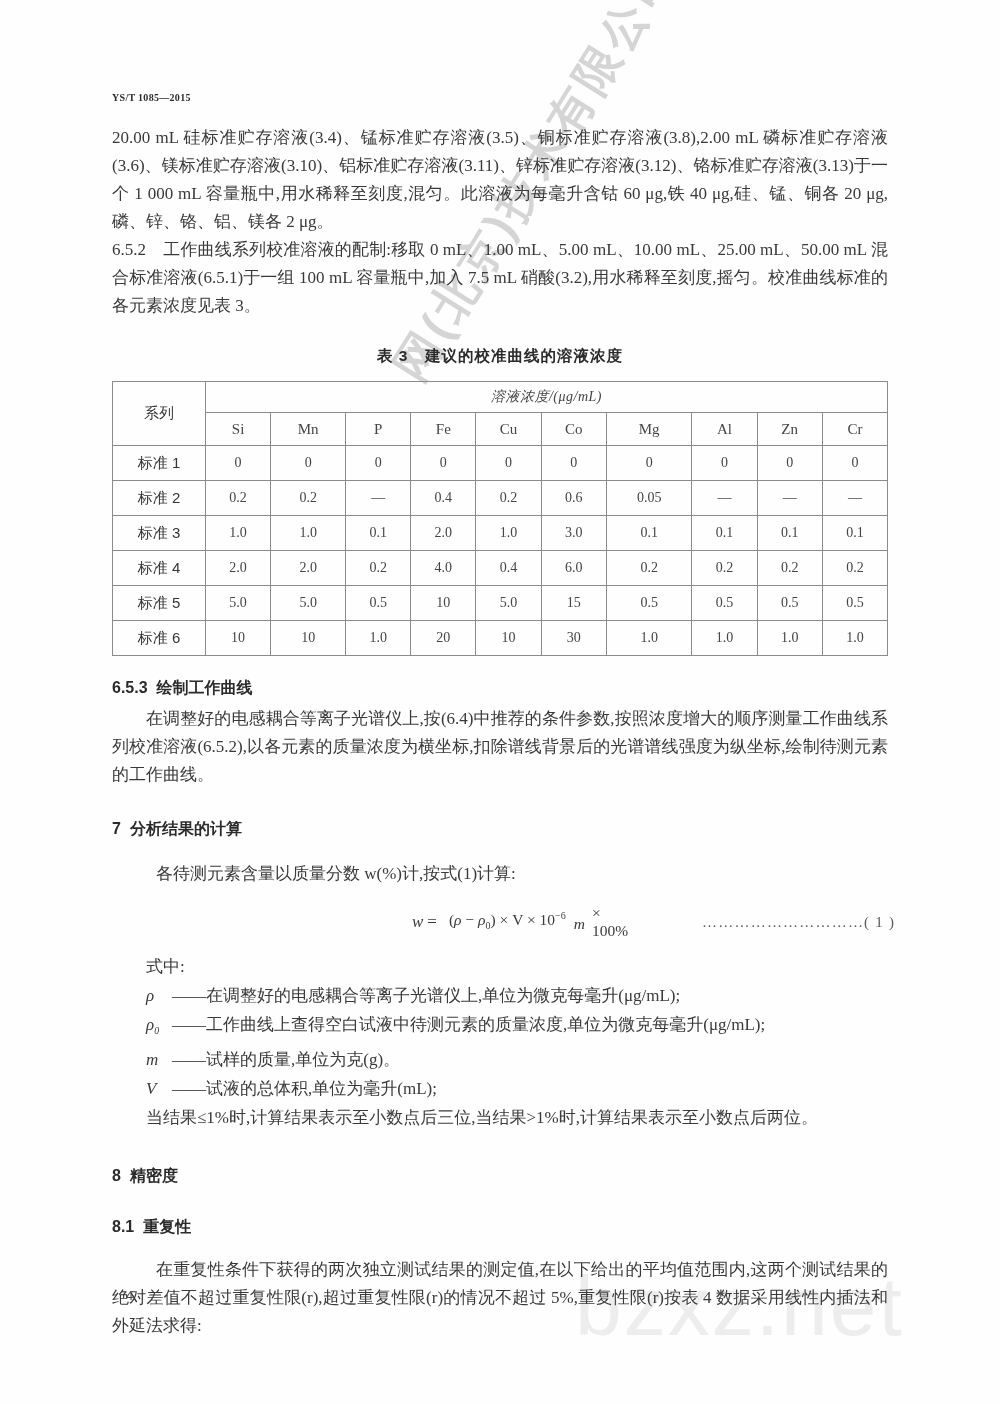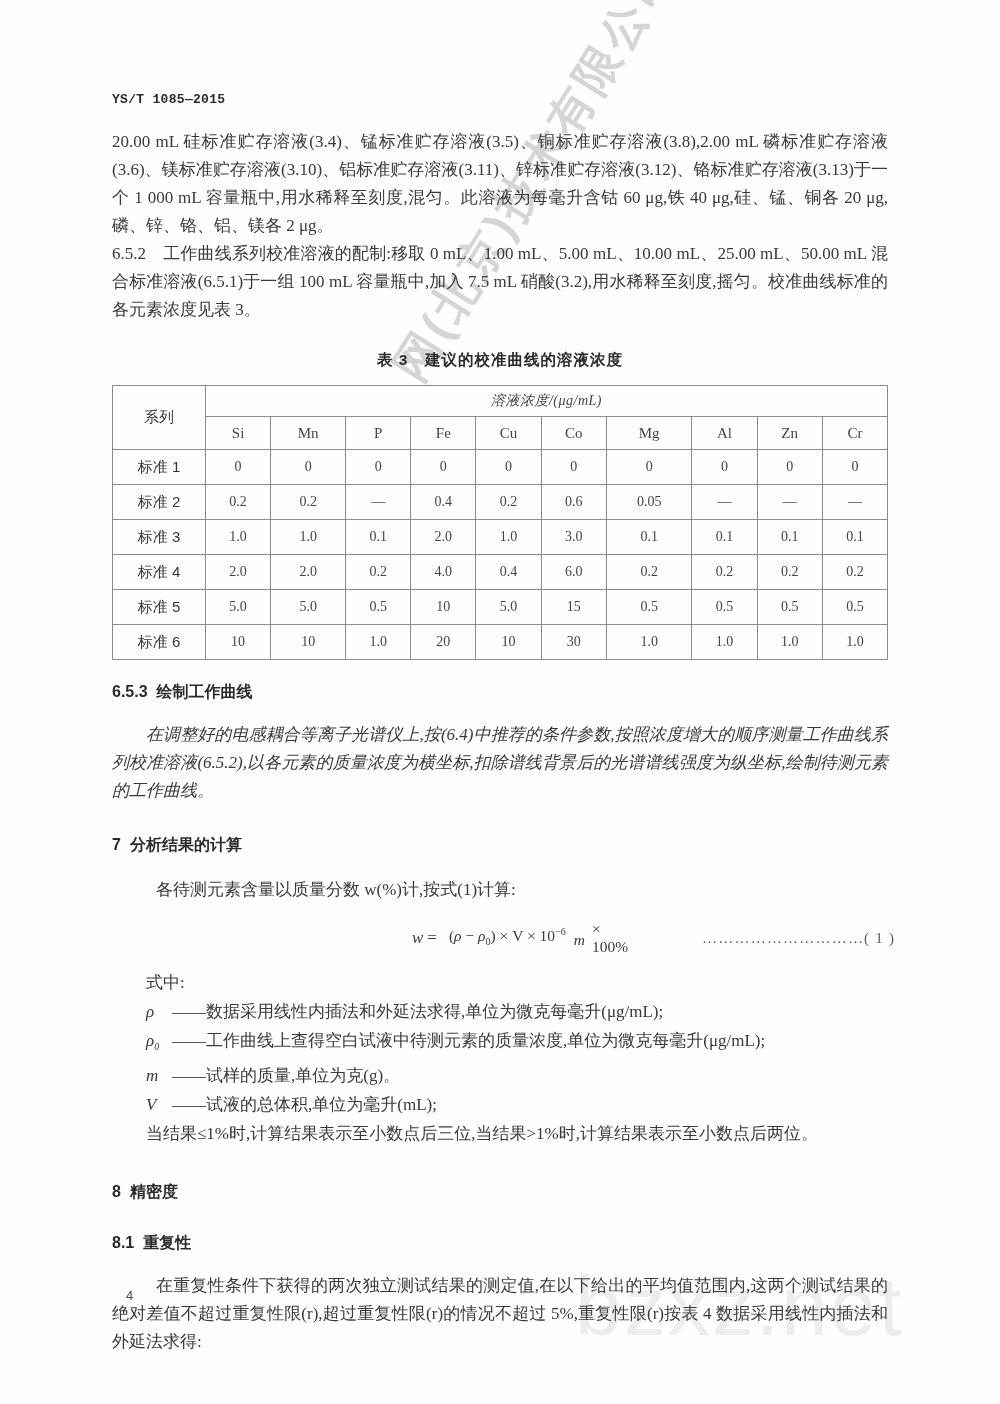--- a/index.html
+++ b/index.html
@@ -50,22 +50,22 @@
   
   .content {
     position: absolute;
     left: 112px;
     top: 0;
     width: 776px;
   }
 
   .header-code {
     margin-top: 92px;
-    font-family: Liberation Mono, monospace;
-    font-size: 13px;
+    font-family: Liberation Serif, serif;
+    font-size: 10px;
     font-weight: 700;
     color: #2b2b2b;
     letter-spacing: 0.3px;
   }
 
   p.body {
     margin: 0;
     font-size: 17px;
     line-height: 28px;
     text-align: justify;
@@ -322,21 +322,21 @@
           <td>1.0</td>
           <td>1.0</td>
           <td>1.0</td>
         </tr>
       </tbody>
     </table>
 
     <div class="clause h-sub">
       <span class="clause-num">6.5.3</span><span>绘制工作曲线</span>
     </div>
-    <p class="body indent" style="margin-top:18px;font-style:italic;">在调整好的电感耦合等离子光谱仪上,按(6.4)中推荐的条件参数,按照浓度增大的顺序测量工作曲线系列校准溶液(6.5.2),以各元素的质量浓度为横坐标,扣除谱线背景后的光谱谱线强度为纵坐标,绘制待测元素的工作曲线。</p>
+    <p class="body indent" style="margin-top:6px;">在调整好的电感耦合等离子光谱仪上,按(6.4)中推荐的条件参数,按照浓度增大的顺序测量工作曲线系列校准溶液(6.5.2),以各元素的质量浓度为横坐标,扣除谱线背景后的光谱谱线强度为纵坐标,绘制待测元素的工作曲线。</p>
 
     <div class="clause h-sec">
       <span class="clause-num">7</span><span>分析结果的计算</span>
     </div>
 
     <p class="body indent" style="margin-top:20px; text-indent:44px;">各待测元素含量以质量分数 w(%)计,按式(1)计算:</p>
 
     <div class="formula-row">
       <span class="f-w">w</span>
       <span class="f-eq">=</span>
@@ -345,21 +345,21 @@
         <span class="bar"></span>
         <span class="den">m</span>
       </span>
       <span class="f-tail">× 100%</span>
       <span class="leader"><span>…………………………</span><span>( 1 )</span></span>
     </div>
 
     <div class="defs">
       <div class="note-line">式中:</div>
       <div class="def-line">
-        <span class="def-sym">ρ</span><span>——</span><span>数据采用线性内插法和外延法求得,单位为微克每毫升(μg/mL);</span>
+        <span class="def-sym">ρ</span><span>——</span><span>在调整好的电感耦合等离子光谱仪上,单位为微克每毫升(μg/mL);</span>
       </div>
       <div class="def-line">
         <span class="def-sym"><i>ρ</i><sub class="sb">0</sub></span><span>——</span><span>工作曲线上查得空白试液中待测元素的质量浓度,单位为微克每毫升(μg/mL);</span>
       </div>
       <div class="def-line">
         <span class="def-sym">m</span><span>——</span><span>试样的质量,单位为克(g)。</span>
       </div>
       <div class="def-line">
         <span class="def-sym">V</span><span>——</span><span>试液的总体积,单位为毫升(mL);</span>
       </div>

